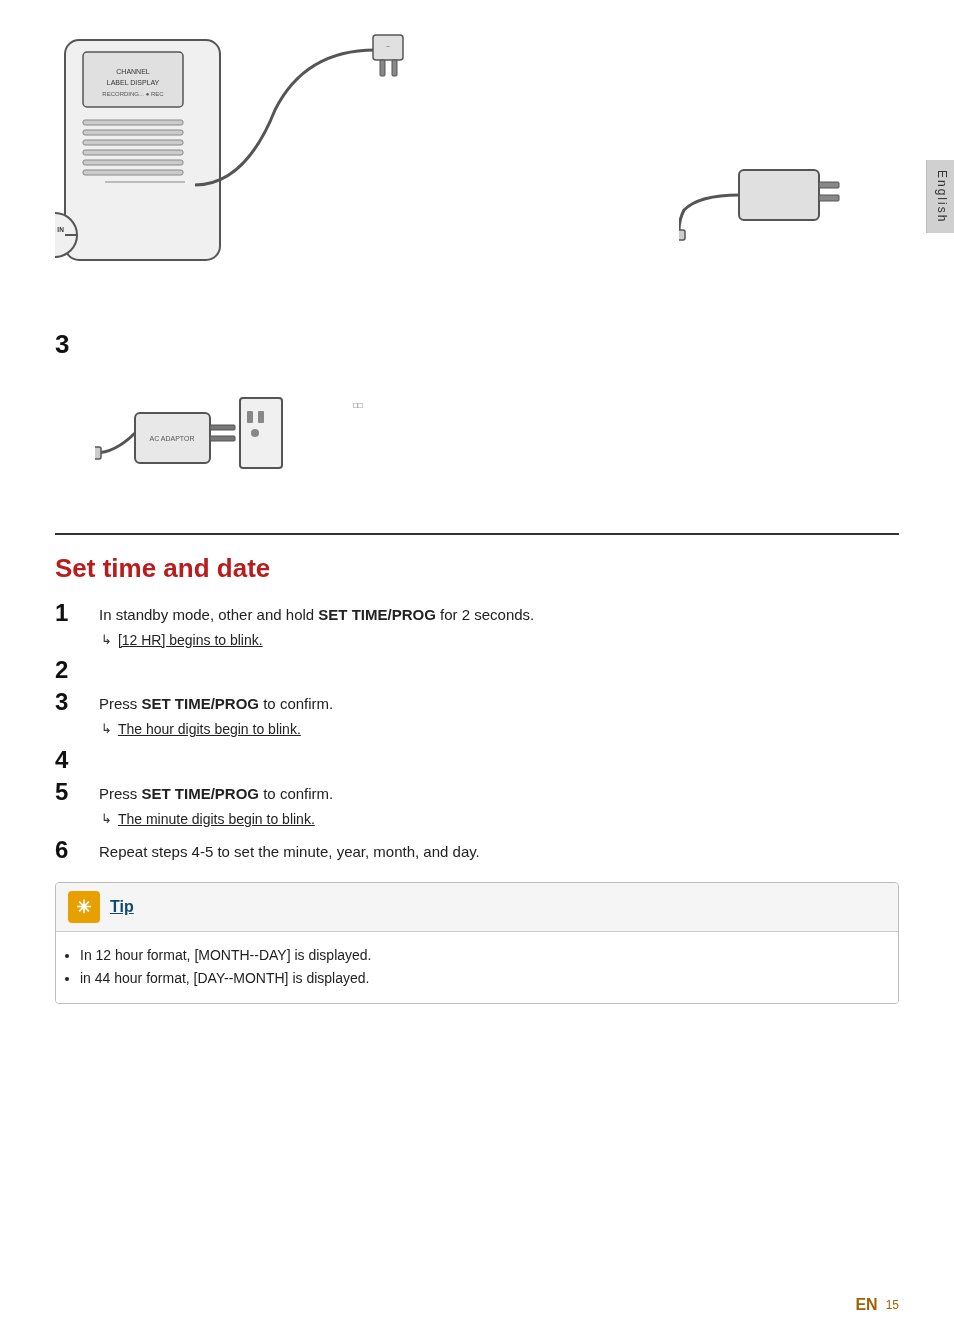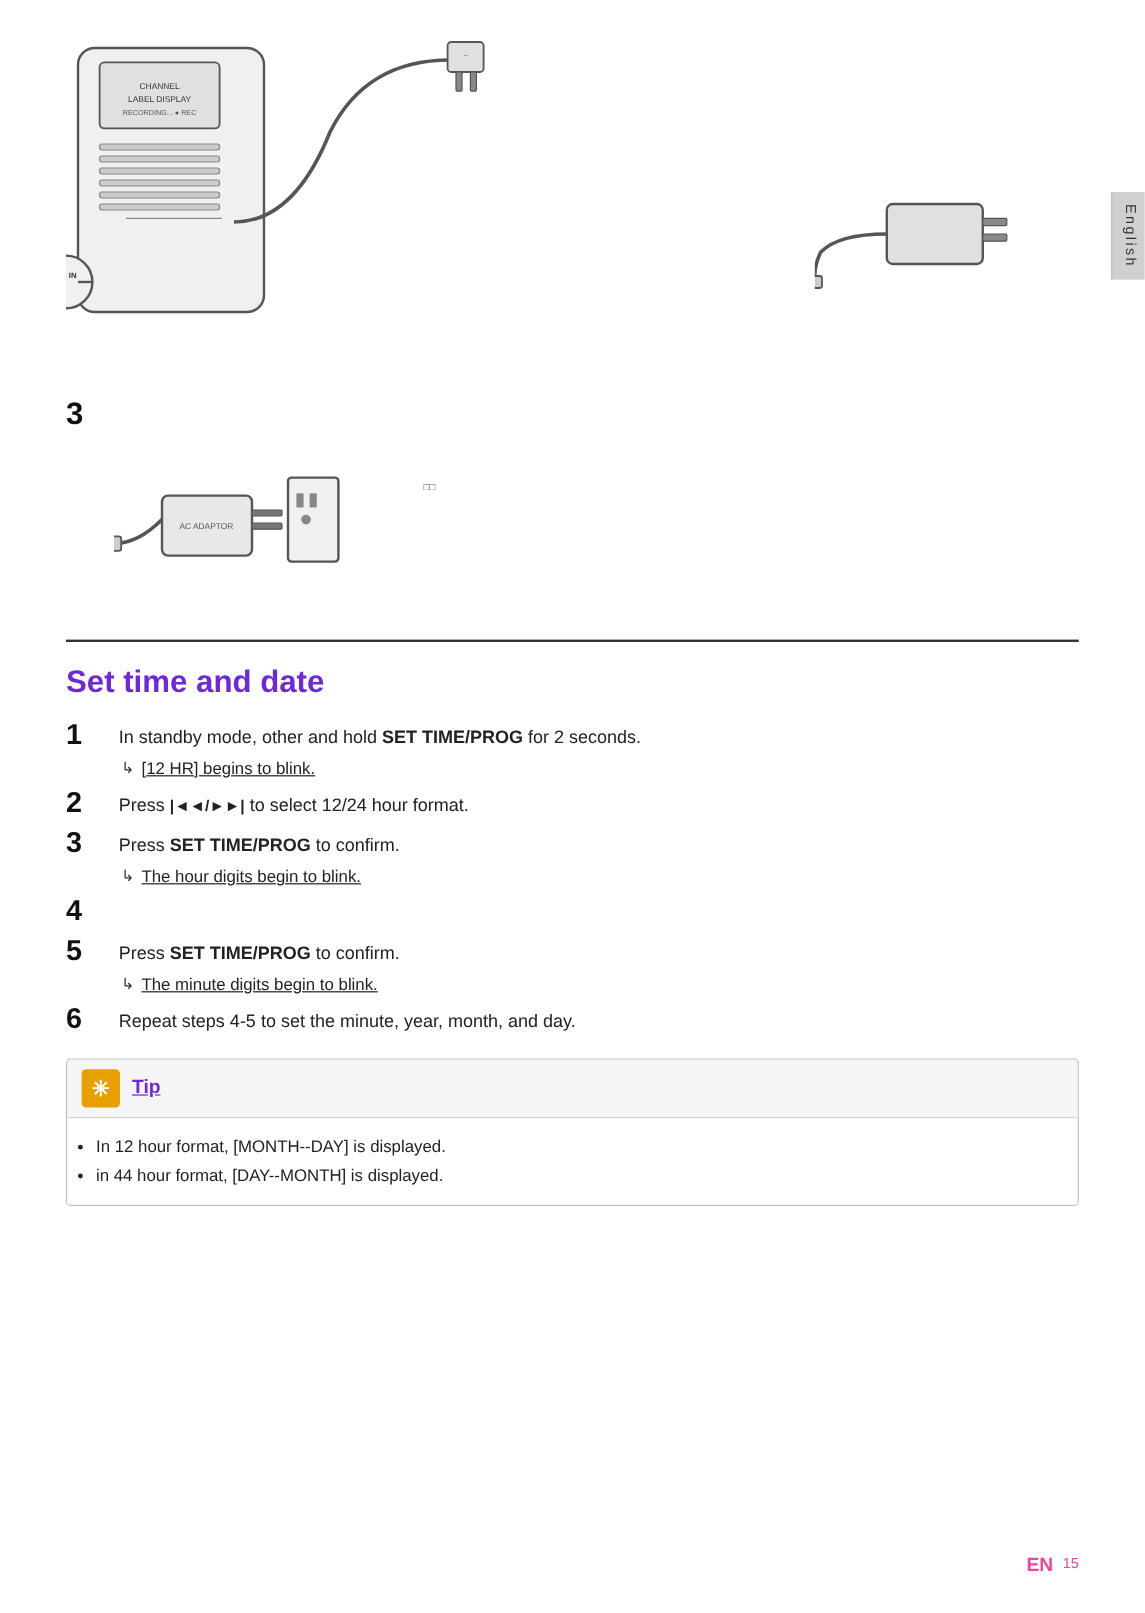--- a/index.html
+++ b/index.html
@@ -78,21 +78,21 @@
       border: none;
       border-top: 2px solid #333;
       margin: 20px 0 18px 0;
     }
 
     
     .section-heading {
       font-size: 26px;
       font-weight: bold;
       margin-bottom: 16px;
-      color: #6d28d9;
+      color: #b91c1c;
     }
 
     
     .instruction-list {
       list-style: none;
       margin-left: 0;
     }
 
     .instruction-item {
       display: flex;
@@ -162,21 +162,21 @@
       display: flex;
       align-items: center;
       justify-content: center;
       color: white;
       font-size: 18px;
       font-weight: bold;
     }
 
     .tip-title {
       font-size: 16px;
-      color: #6d28d9;
+      color: #0c4a6e;
       font-weight: bold;
       text-decoration: underline;
     }
 
     .tip-body {
       padding: 12px 20px;
       background: #fff;
     }
 
     .tip-body ul {
@@ -189,23 +189,24 @@
       color: #222;
       line-height: 1.7;
     }
 
     
     .page-footer {
       position: absolute;
       bottom: 30px;
       right: 55px;
       font-size: 14px;
-      color: #ec4899;
+      color: #a16207;
       display: flex;
       gap: 8px;
+      align-items: center;
     }
 
     .footer-en {
       font-weight: bold;
       font-size: 16px;
     }
 
     .footer-num {
       font-size: 12px;
     }
@@ -315,23 +316,20 @@
         <span>In standby mode, other and hold </span><span class="bold">SET TIME/PROG</span><span> for 2 seconds.</span>
         <div class="sub-arrow">
           <span class="arrow-sym">↳</span>
           <span class="sub-text">[12 HR] begins to blink.</span>
         </div>
       </div>
     </li>
 
     <li class="instruction-item">
       <div class="instr-num">2</div>
-      <div class="instr-content">
-        <span>Press </span><span class="bold media-btn">|◄◄/►►|</span><span> to select 12/24 hour format.</span>
-      </div>
     </li>
 
     <li class="instruction-item">
       <div class="instr-num">3</div>
       <div class="instr-content">
         <span>Press </span><span class="bold">SET TIME/PROG</span><span> to confirm.</span>
         <div class="sub-arrow">
           <span class="arrow-sym">↳</span>
           <span class="sub-text">The hour digits begin to blink.</span>
         </div>

